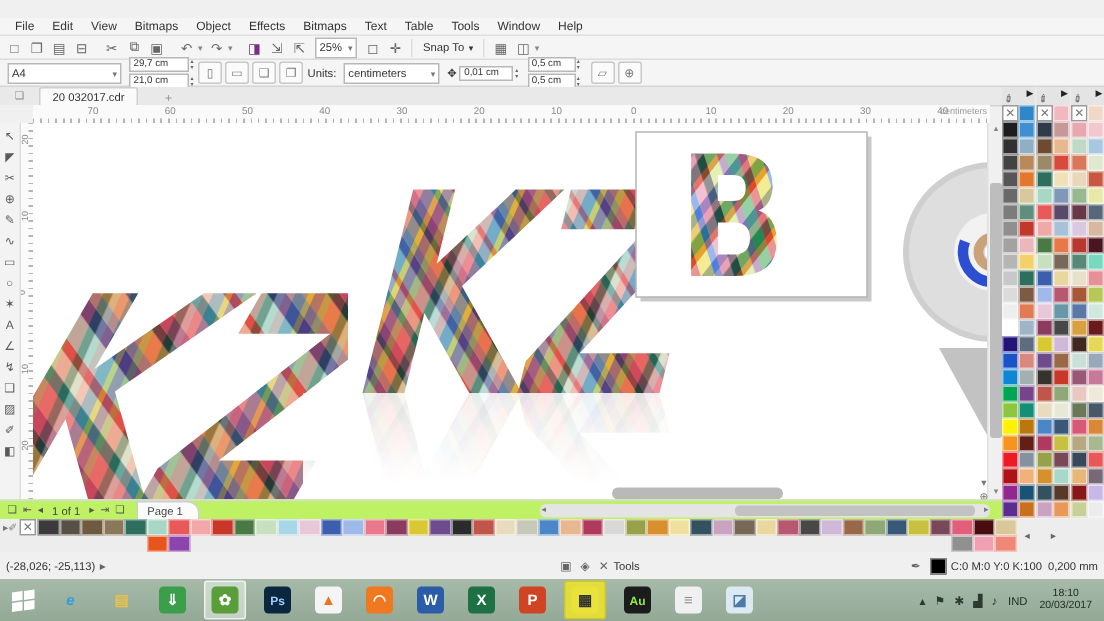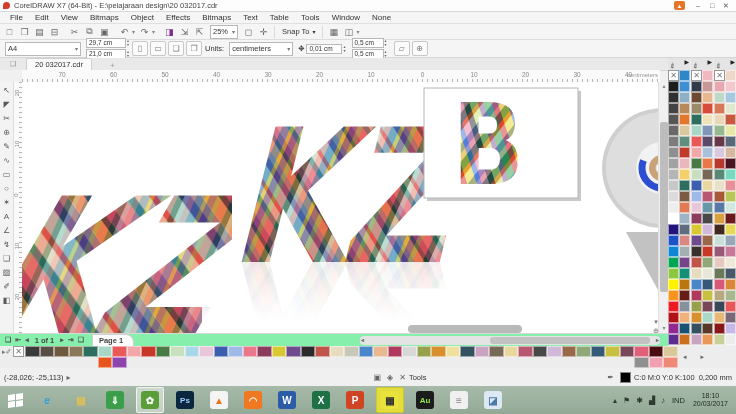--- a/index.html
+++ b/index.html
@@ -72,22 +72,22 @@
   .palcol{width:22px;margin-right:1px;display:flex;flex-direction:column;}
   .palhead{height:12px;position:relative;background:#e4e4e4;}
   .flyout{position:absolute;right:1px;top:0;font-size:6px;color:#222;}
   .dropper{position:absolute;left:2px;top:4px;font-size:7px;color:#444;transform:rotate(-40deg);}
   .palrow{display:flex;height:11px;}
   .sw{width:11px;height:11px;box-sizing:border-box;border:0.5px solid rgba(255,255,255,.55);}
   .sw.x{background:#fff;border:1px solid #999;color:#777;font-size:8px;line-height:9px;text-align:center;}
   #pal-ctrl{position:absolute;left:646px;top:318px;width:20px;display:flex;flex-direction:column;align-items:center;
             font-size:7px;color:#777;gap:1px;}
   
-  #pagenav{left:0;top:333px;width:668px;height:13px;background:#86efac;border-top:1px solid #d8d8d8;
-           display:flex;align-items:center;font-size:7.5px;color:#444;padding-left:3px;box-sizing:border-box;font-weight:bold;}
+  #pagenav{left:0;top:333px;width:668px;height:13px;background:#bef264;border-top:1px solid #d8d8d8;
+           display:flex;align-items:center;font-size:7.5px;color:#444;padding-left:3px;box-sizing:border-box;}
   .nav-ic{margin:0 2px;font-size:7px;color:#555;}
   #pages-text{margin:0 4px;}
   #page-tab{background:#fbfbfb;border:1px solid #cfcfcf;border-bottom:none;padding:0 10px 0 6px;height:11px;
             display:flex;align-items:center;margin-left:6px;border-radius:0 8px 0 0;}
   #hscroll{position:absolute;left:360px;top:2px;width:300px;height:9px;background:#e4e4e4;border-radius:4px;}
   #hthumb{position:absolute;left:130px;top:1px;width:160px;height:7px;background:#c2c2c2;border-radius:3px;}
   .hsarrow{position:absolute;top:0;font-size:6px;color:#777;line-height:9px;}
   
   #bottomstrip{left:0;top:346px;width:736px;height:22px;background:#ededed;}
   #strip-x{position:absolute;left:13px;top:0;width:11px;height:11px;background:#fff;border:1px solid #999;
@@ -114,42 +114,34 @@
   #tray{margin-left:auto;display:flex;align-items:center;height:28px;}
   .tic{font-size:8px;color:#2e3a30;margin:0 3px;}
   #lang{font-size:7.5px;color:#1e2a20;margin:0 4px;}
   #clock{font-size:7px;color:#1e2a20;text-align:center;line-height:8px;margin:0 8px 0 4px;}
 </style>
 </head>
 <body>
 
 <div id="app">
 
-  <div id="titlebar" class="abs">
-    <div id="corel-balloon"></div>
-    <div id="title-text">CorelDRAW X7 (64-Bit) - E:\pelajaraan design\20 032017.cdr</div>
-    <div class="winbtn" id="upgrade-btn">▲</div>
-    <div class="winbtn">–</div>
-    <div class="winbtn">□</div>
-    <div class="winbtn">✕</div>
-  </div>
 
   <div id="menubar" class="abs">
       <div class="menu-item">File</div>
       <div class="menu-item">Edit</div>
       <div class="menu-item">View</div>
       <div class="menu-item">Bitmaps</div>
       <div class="menu-item">Object</div>
       <div class="menu-item">Effects</div>
       <div class="menu-item">Bitmaps</div>
       <div class="menu-item">Text</div>
       <div class="menu-item">Table</div>
       <div class="menu-item">Tools</div>
       <div class="menu-item">Window</div>
-      <div class="menu-item">None</div>
+      <div class="menu-item">Help</div>
     </div>
 
   <div id="stdbar" class="abs">
     <span id="std-left" style="display:flex;align-items:center;">
         <div class="tbtn">□</div>
         <div class="tbtn">❐</div>
         <div class="tbtn">▤</div>
         <div class="tbtn">⊟</div>
         <div class="tbtn" style="margin-left: 6px;">✂</div>
         <div class="tbtn">⧉</div>

